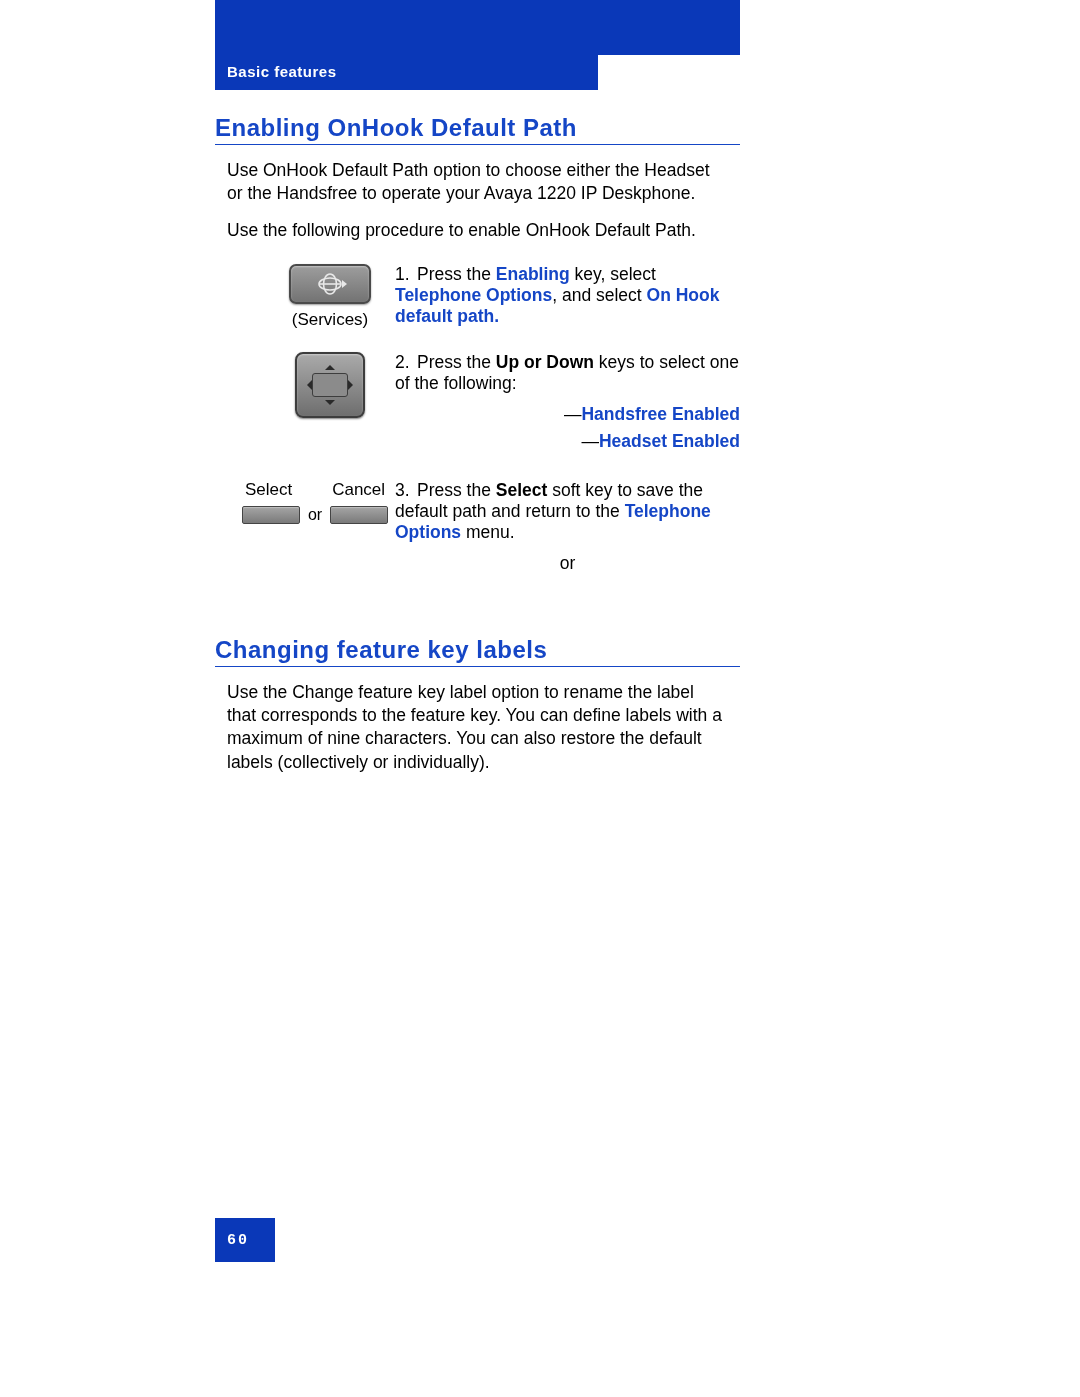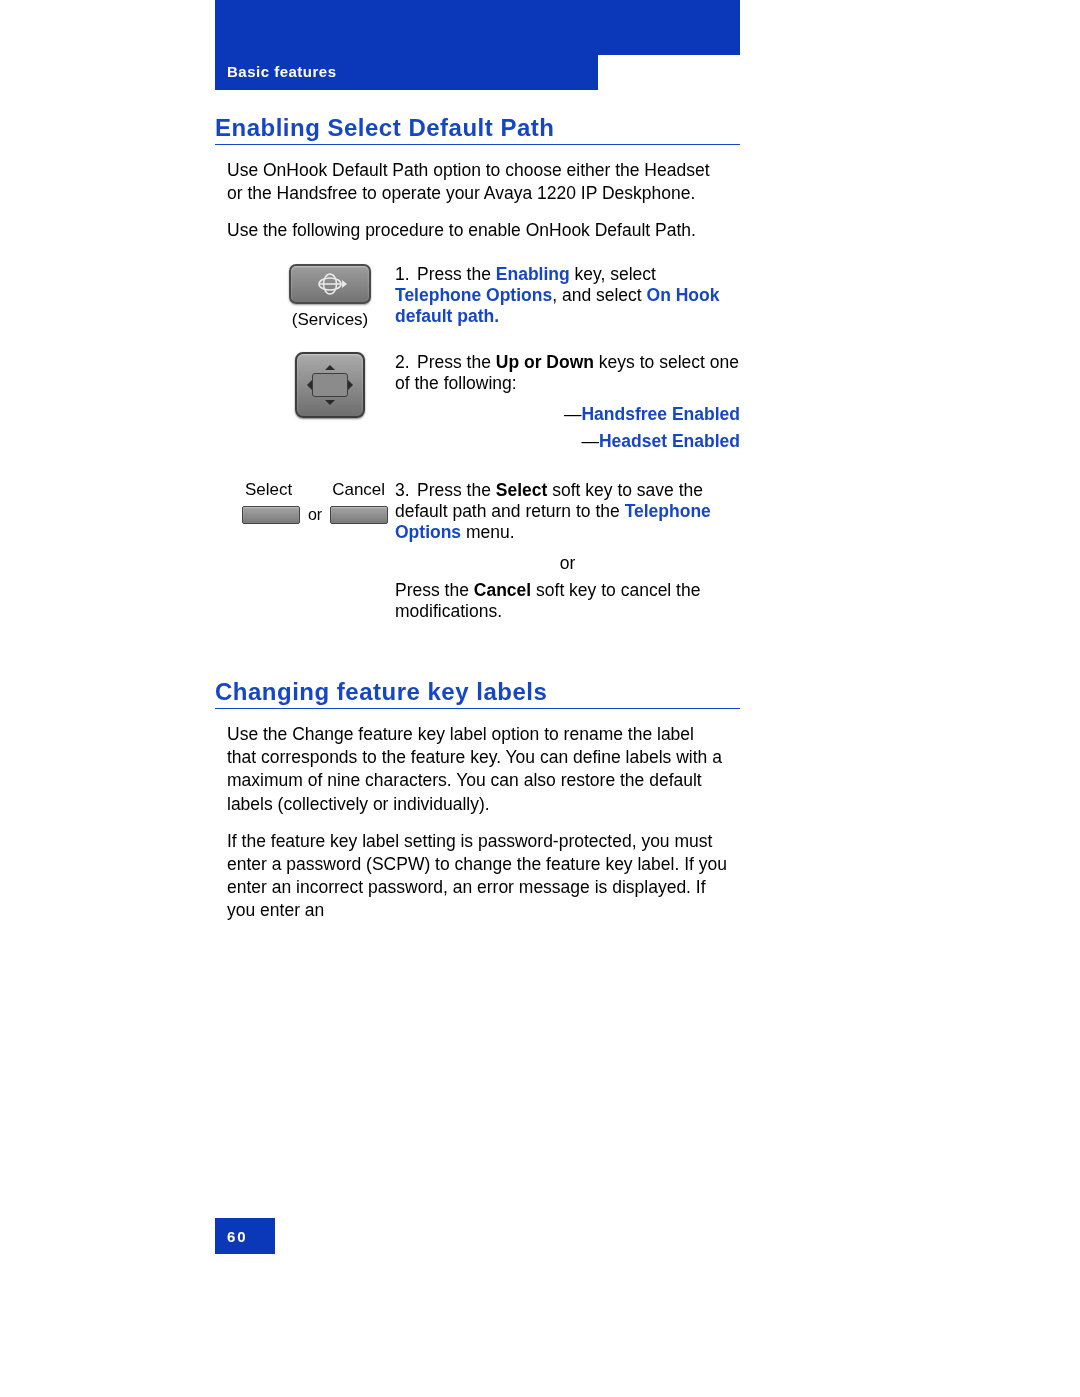--- a/index.html
+++ b/index.html
@@ -110,41 +110,42 @@
   }
   .or-word { font-size:16px; }
   .center-or { text-align:center; margin:10px 0 6px 0; }
 
   
   .page-footer {
     position:absolute;
     left:215px;
     top:1218px;
     width:60px;
-    height:36px;
+    height:44px;
     background:#0a38b8;
     color:#fff;
     font-weight:bold;
     font-size:15px;
     letter-spacing:2px;
     display:flex;
     align-items:center;
     padding-left:12px;
     box-sizing:border-box;
+    font-family:Liberation Mono, monospace;
   }
 </style>
 </head>
 <body>
 
 <div class="page">
   <div class="content-col">
     <div class="blue-bar"></div>
     <div class="header-strip">Basic features</div>
 
-    <h2 class="section">Enabling Select Default Path</h2>
+    <h2 class="section">Enabling OnHook Default Path</h2>
     <p class="body">Use OnHook Default Path option to choose either the Headset or the Handsfree to operate your Avaya 1220 IP Deskphone.</p>
     <p class="body">Use the following procedure to enable OnHook Default Path.</p>
 
     <div class="step-row">
       <div class="step-icon-col">
         <div class="services-btn">
           <svg width="34" height="22" viewBox="0 0 34 22">
             <ellipse cx="17" cy="11" rx="11" ry="6" fill="none" stroke="#e8e8e8" stroke-width="1.6"></ellipse>
             <ellipse cx="17" cy="11" rx="6.5" ry="10" fill="none" stroke="#e8e8e8" stroke-width="1.6"></ellipse>
             <line x1="6" y1="11" x2="28" y2="11" stroke="#e8e8e8" stroke-width="1.6"></line>
@@ -188,25 +189,21 @@
             <span class="or-word">or</span>
             <div class="softkey"></div>
           </div>
         </div>
       </div>
       <div class="step-text-col">
         <div>
           <span class="step-num">3.</span><span>Press the </span><b>Select</b><span> soft key to save the default path and return to the </span><span class="bold-blue">Telephone Options</span><span> menu.</span>
         </div>
         <div class="center-or">or</div>
-        <div>
-          <span>Press the </span><b>Cancel</b><span> soft key to cancel the modifications.</span>
-        </div>
       </div>
     </div>
 
     <h2 class="section" style="margin-top:56px;">Changing feature key labels</h2>
     <p class="body">Use the Change feature key label option to rename the label that corresponds to the feature key. You can define labels with a maximum of nine characters. You can also restore the default labels (collectively or individually).</p>
-    <p class="body">If the feature key label setting is password-protected, you must enter a password (SCPW) to change the feature key label. If you enter an incorrect password, an error message is displayed. If you enter an</p>
   </div>
 
   <div class="page-footer">60</div>
 </div>
 
 </body></html>

